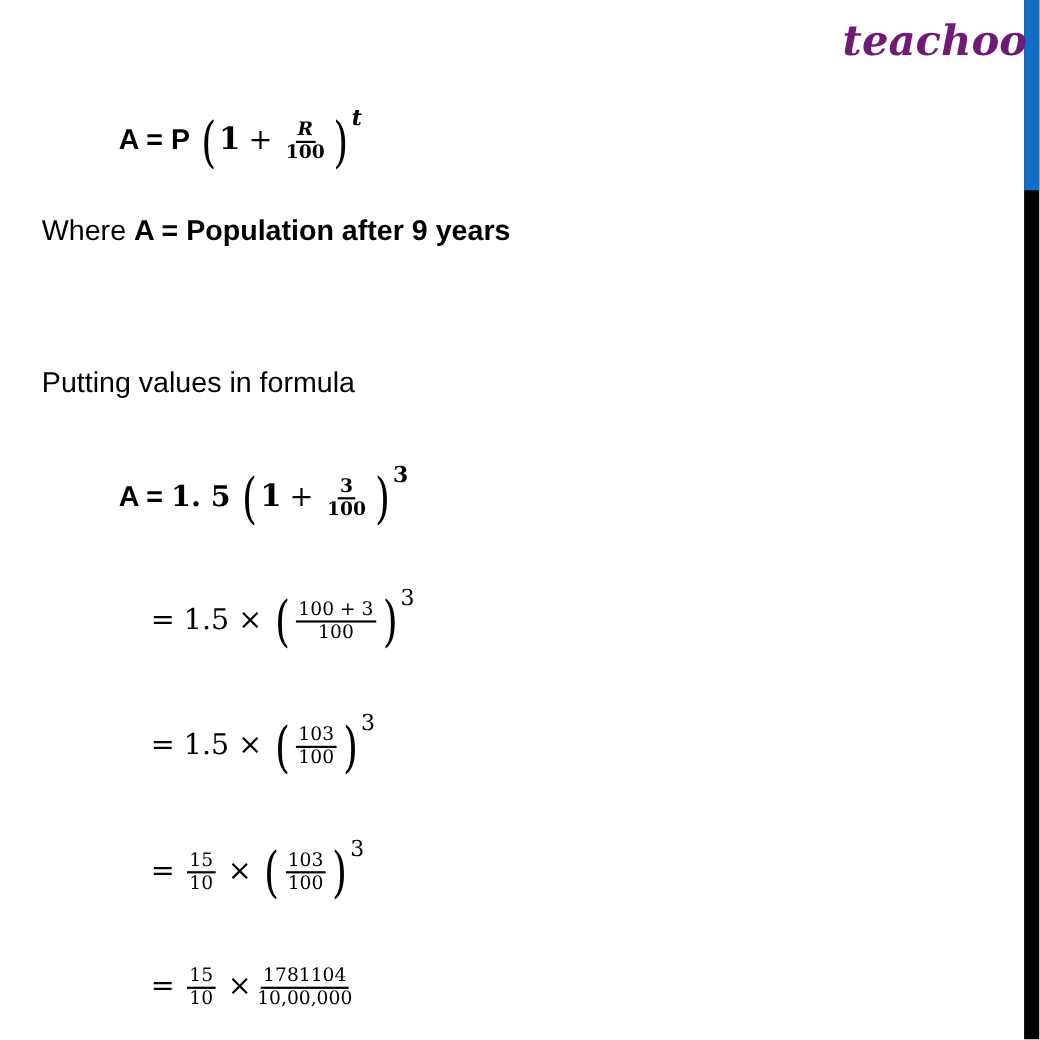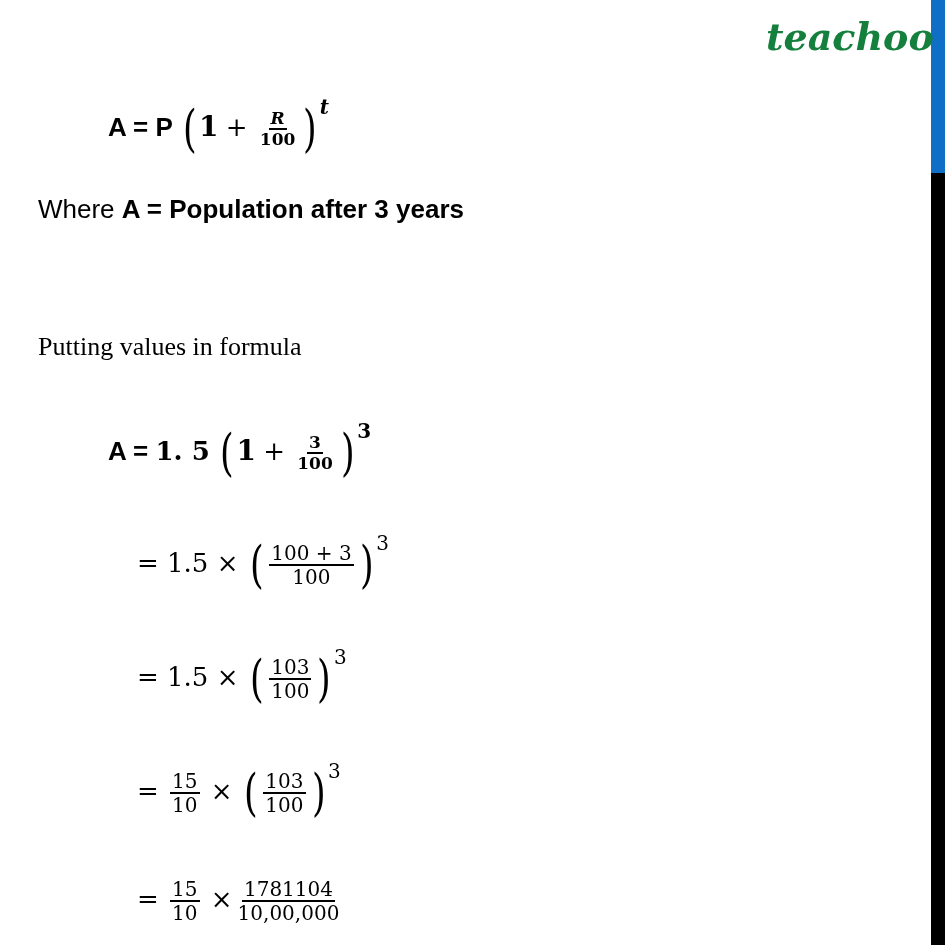--- a/index.html
+++ b/index.html
@@ -6,31 +6,31 @@
   body {
     width: 945px; height: 945px; position: relative; overflow: hidden;
     background: #ffffff; color: #000;
     font-family: "Liberation Sans", "DejaVu Sans", sans-serif;
   }
   .side-bar { position: absolute; left: 931px; top: 0; width: 14px; height: 945px; background: #000; }
   .side-bar .blue { position: absolute; left: 0; top: 0; width: 14px; height: 173px; background: #0f6fc6; }
   .logo {
     position: absolute; left: 766px; top: 14px;
     font-family: "DejaVu Serif", serif; font-style: italic; font-weight: bold;
-    font-size: 38px; letter-spacing: 0px; color: #15803d;
+    font-size: 38px; letter-spacing: 0px; color: #701a75;
   }
   .line { position: absolute; white-space: nowrap; font-size: 26px; }
   .b { font-weight: bold; }
   .math { font-family: "DejaVu Serif", "Liberation Serif", serif; }
   .frac { display: inline-flex; flex-direction: column; align-items: center; vertical-align: middle; margin: 0 3px; }
   .frac .num { border-bottom: 2px solid #000; padding: 0 2px; line-height: 1.1; }
   .frac .den { line-height: 1.1; padding: 0 2px; }
   .paren { font-size: 50px; font-weight: normal; vertical-align: middle; line-height: 1; font-family: "DejaVu Serif", serif; transform: scaleX(0.7); display: inline-block; }
   .sup { vertical-align: super; font-size: 20px; position: relative; top: -12px; }
-  .small { font-size: 20px; }
+  .small { font-size: 17px; }
 </style>
 </head>
 <body>
 
 <div class="side-bar">
   <div class="blue"></div>
 </div>
 
 <div class="logo">teachoo</div>
 
@@ -38,24 +38,24 @@
   <span>A = P</span>
   <span class="paren">(</span><span class="math" style="font-size:28px">1</span>
   <span class="math" style="font-weight:normal">+</span>
   <span class="frac math" style="font-size:17px">
     <span class="num" style="font-style:italic">R</span>
     <span class="den">100</span>
   </span><span class="paren">)</span><span class="sup math" style="font-style:italic">t</span>
 </div>
 
 <div class="line" style="left:38px; top:194px;">
-  <span>Where </span><span class="b">A = Population after 3 years</span>
+  <span>Where </span><span class="b">A = Population after 9 years</span>
 </div>
 
-<div class="line" style="left:38px; top:332px;font-family:Liberation Serif, serif;">Putting values in formula</div>
+<div class="line" style="left:38px; top:332px;">Putting values in formula</div>
 
 <div class="line b" style="left:108px; top:428px;text-align:center;">
   <span>A = </span><span class="math">1. 5</span>
   <span class="paren">(</span><span class="math" style="font-size:28px">1</span>
   <span class="math" style="font-weight:normal">+</span>
   <span class="frac math" style="font-size:17px">
     <span class="num">3</span>
     <span class="den">100</span>
   </span><span class="paren">)</span><span class="sup math">3</span>
 </div>

